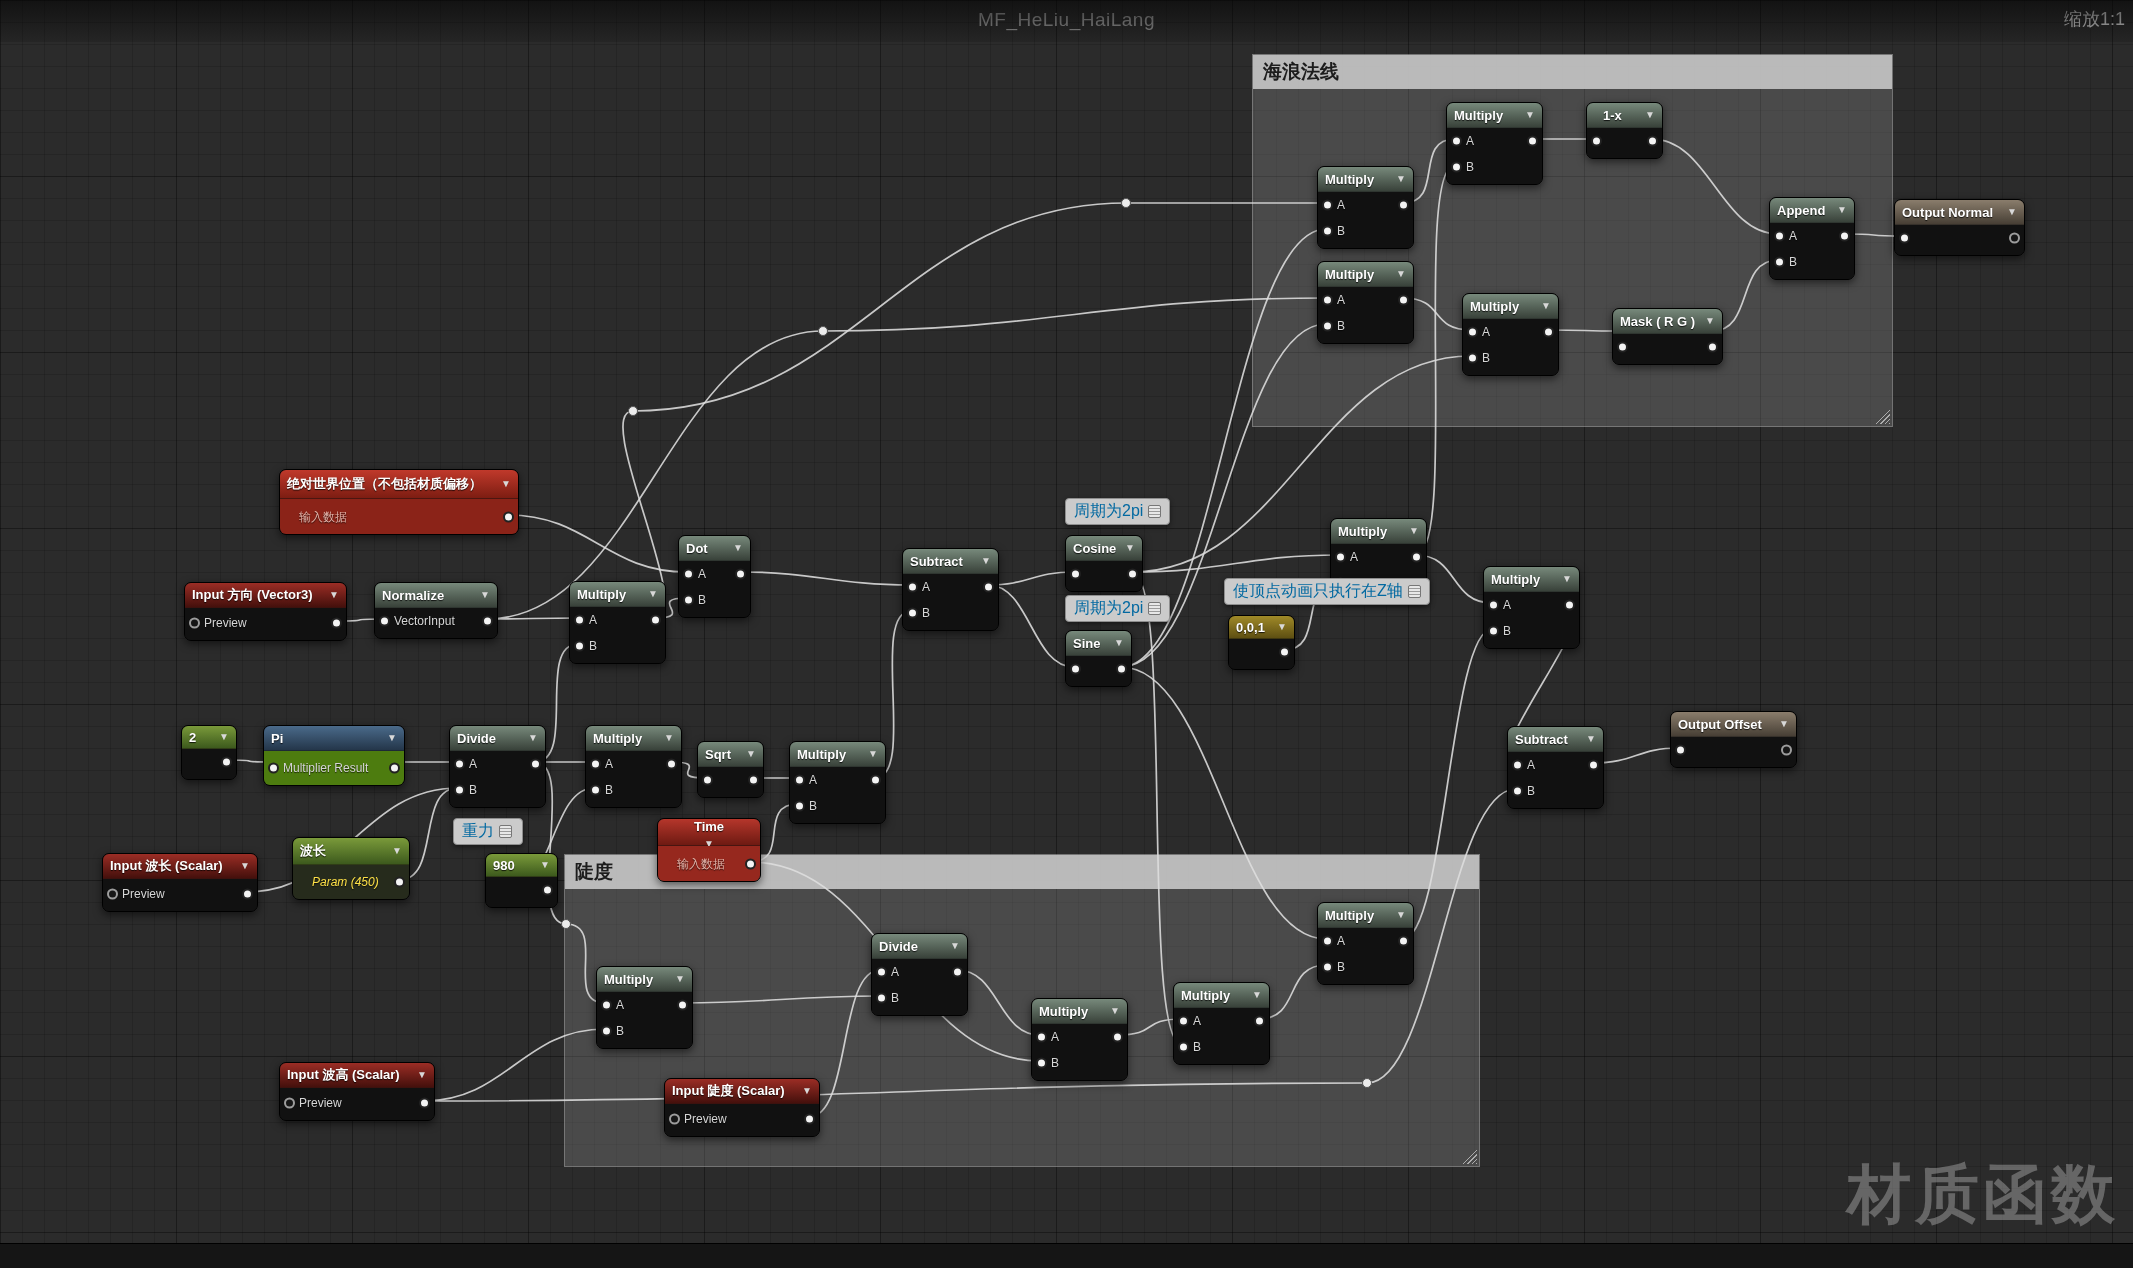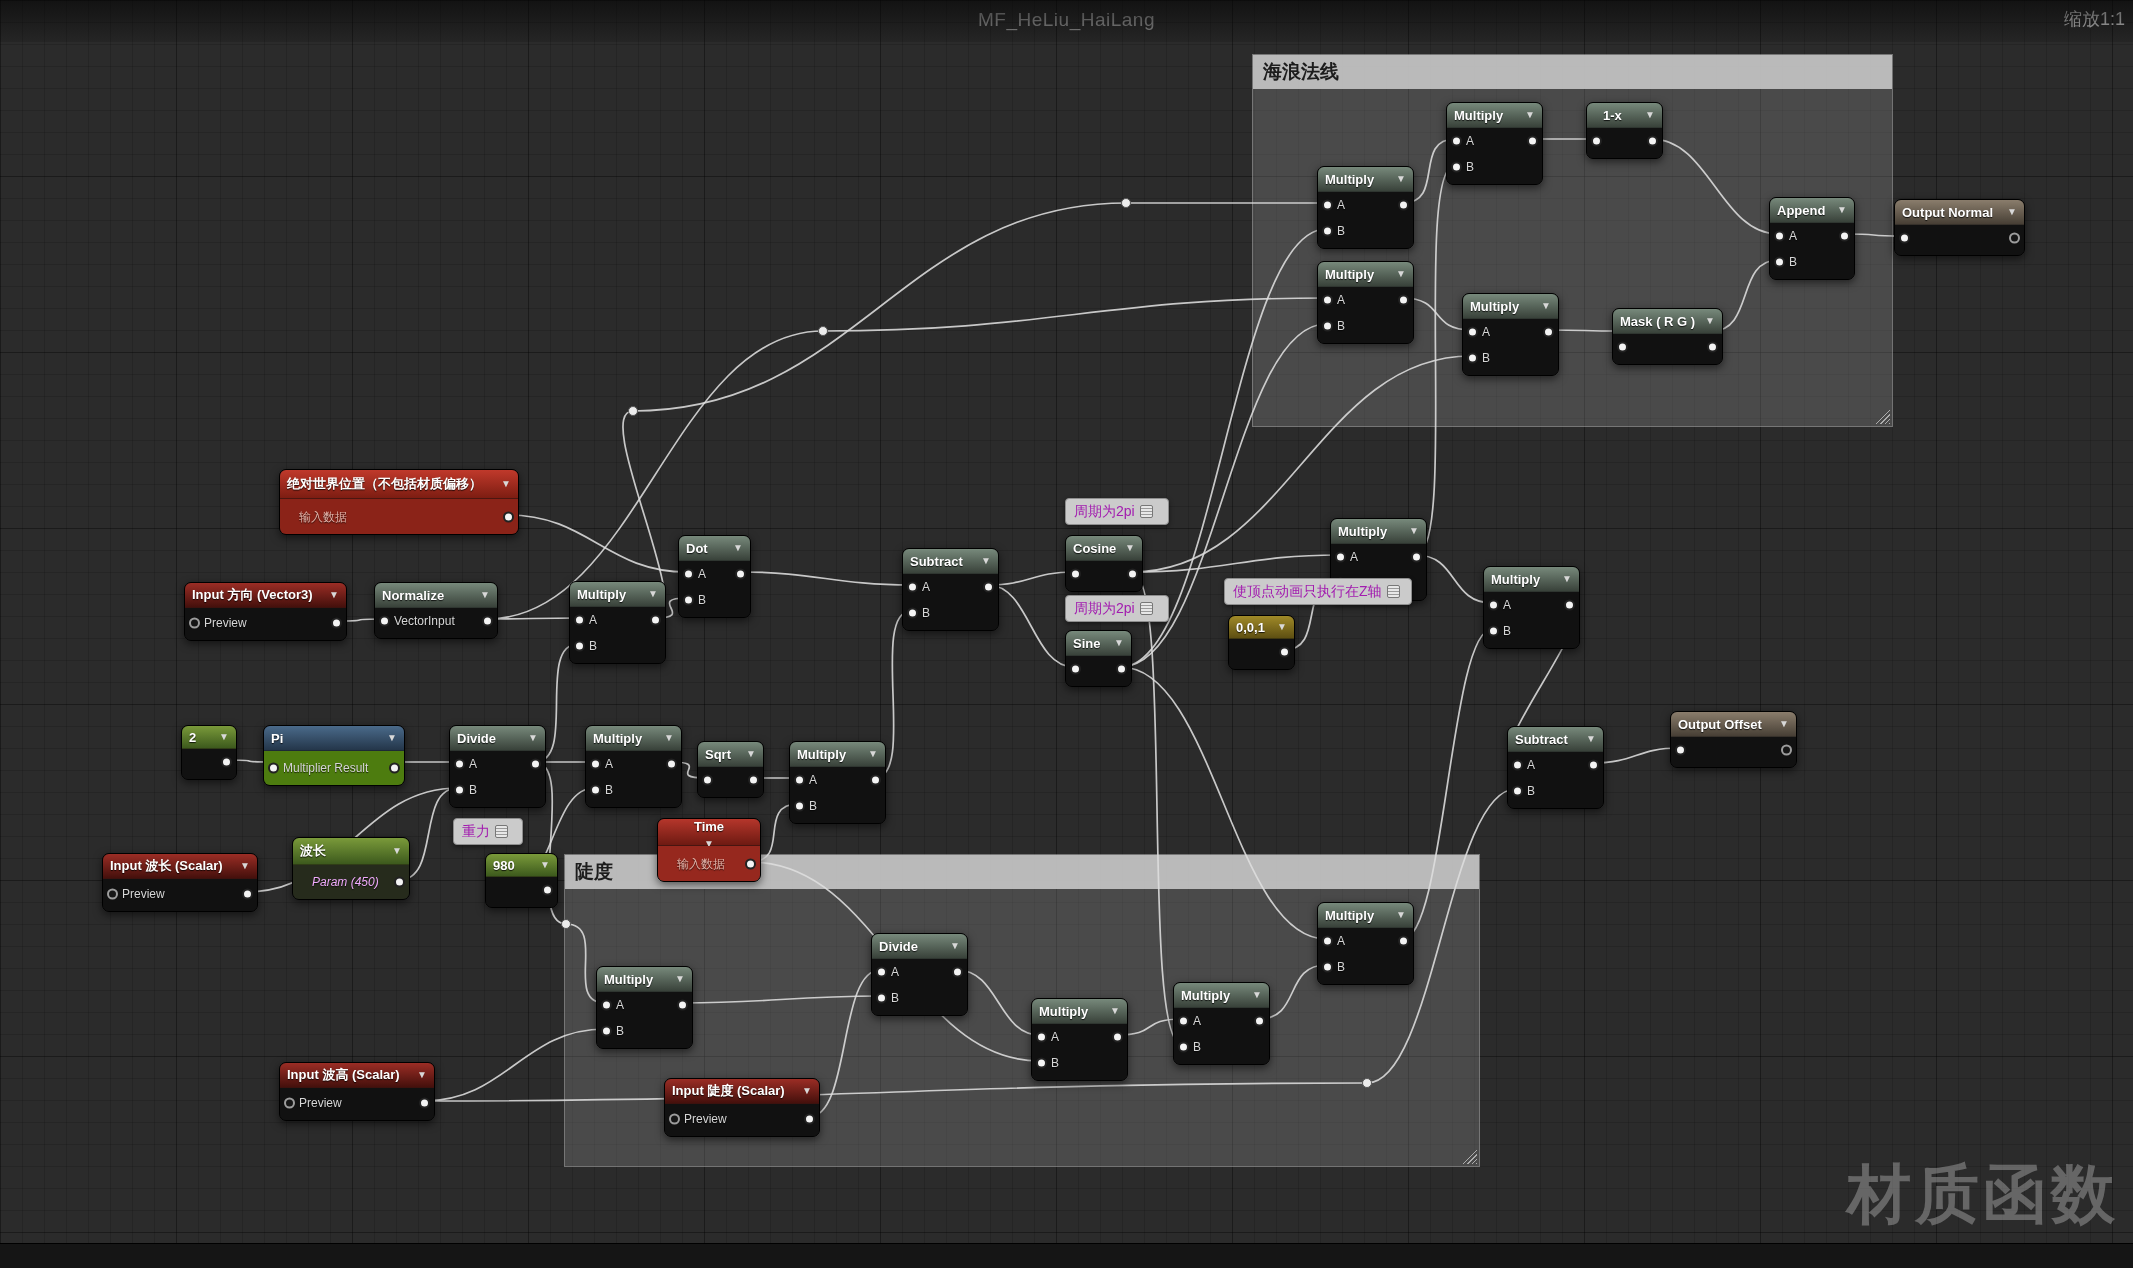--- a/index.html
+++ b/index.html
@@ -39,31 +39,31 @@
     border-radius:7px;box-shadow:0 3px 9px rgba(0,0,0,.55);}
   .nhead{display:flex;align-items:center;gap:5px;padding:0 7px;border-radius:6px 6px 0 0;
     border-bottom:1px solid rgba(0,0,0,.6);}
   .ntitle{flex:1;font-size:13px;font-weight:bold;color:#fff;white-space:nowrap;
     text-shadow:0 1px 1px rgba(0,0,0,.8);}
   .caret{font-size:10px;color:#d8d8d8;line-height:1;}
   .nbody{position:relative;padding-bottom:4px;border-radius:0 0 6px 6px;}
   .nrow{position:relative;height:26px;display:flex;align-items:center;padding:0 17px 0 19px;}
   .rlabel{font-size:12px;color:#d6d6d6;white-space:nowrap;text-shadow:0 1px 1px rgba(0,0,0,.7);}
   .rlabel.sub{color:#e3b3a9;}
-  .rlabel.param-sub{color:#f0abfc;font-style:italic;}
+  .rlabel.param-sub{color:#fde047;font-style:italic;}
   .pin{position:absolute;top:50%;transform:translateY(-50%);width:11px;height:11px;
     border-radius:50%;box-sizing:border-box;}
   .pin.l{left:4px;} .pin.r{right:4px;}
   .pin.filled{background:#f4f4f4;border:2px solid #222;}
   .pin.hollow{background:#161616;border:2px solid #9d9d9d;}
   
   .bubble{position:absolute;z-index:3;background:#cbcbcb;border:1px solid #8e8e8e;
     border-radius:4px;height:25px;display:flex;align-items:center;gap:5px;padding:0 8px;
     box-shadow:0 2px 5px rgba(0,0,0,.45);}
-  .bubble .btext{font-size:14px;color:#a21caf;white-space:nowrap;}
+  .bubble .btext{font-size:16px;color:#0369a1;white-space:nowrap;}
   .bubble .bicon{width:11px;height:11px;border:1px solid #777;border-radius:2px;
     background:repeating-linear-gradient(#e7e7e7 0 2px,#9a9a9a 2px 3px);}
 </style>
 </head>
 <body>
 
 <div id="stage">
   <svg id="wires" width="2133" height="1268">
       <path d="M 336 621 C 378 621, 341 619, 383 619"></path>
       <path d="M 487 619 C 529 619, 536 618, 578 618"></path>

